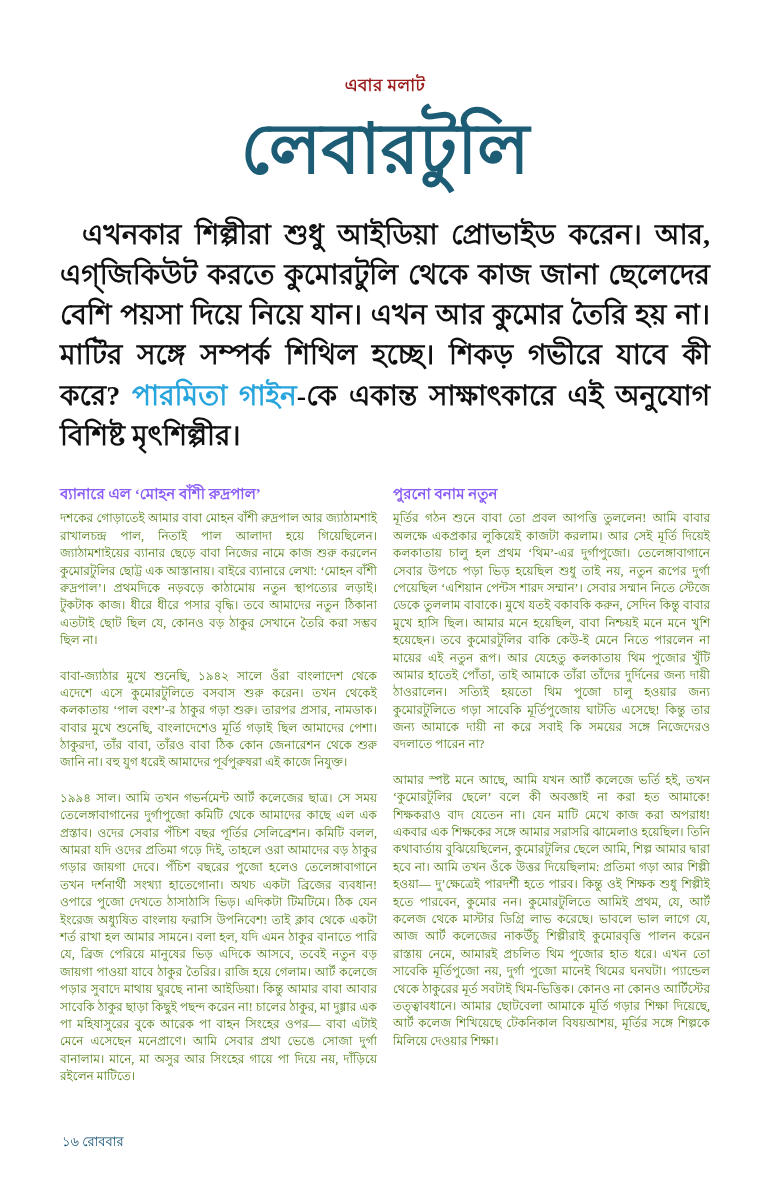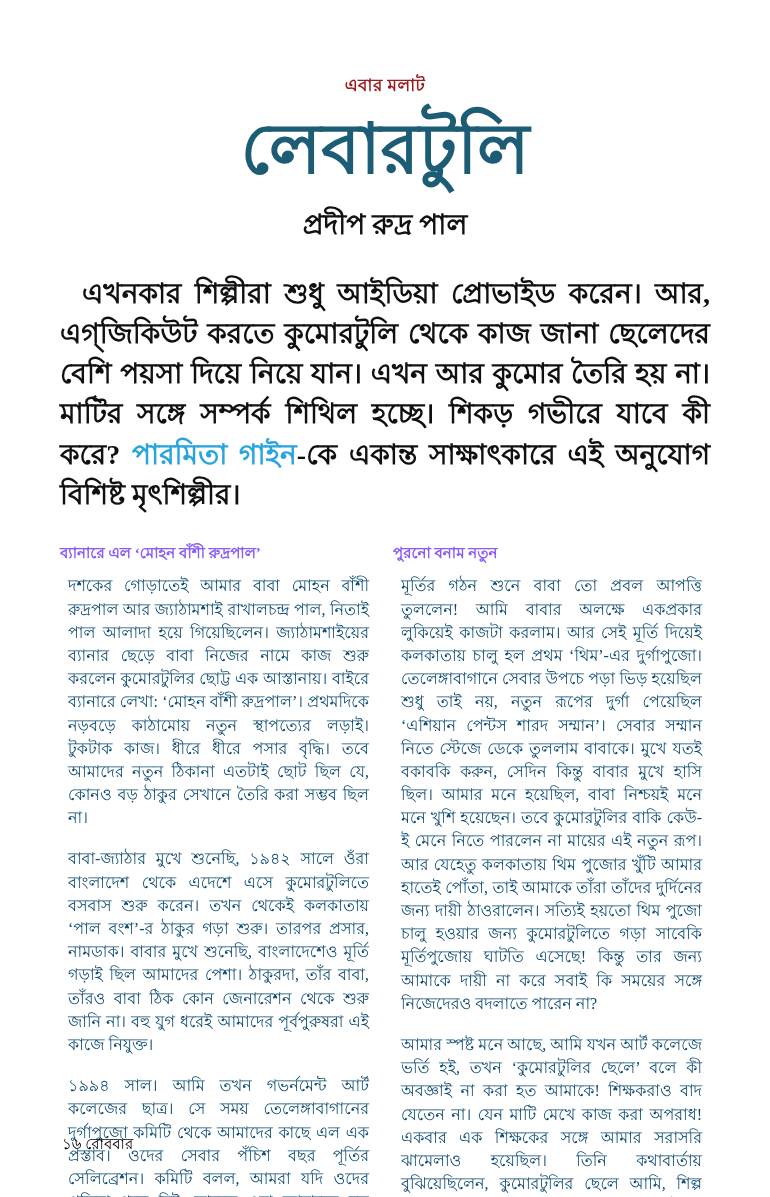--- a/index.html
+++ b/index.html
@@ -59,44 +59,43 @@
 
   .section { margin-bottom:18px; }
   .section:last-child { margin-bottom:0; }
   .section-heading {
     font-size:15px;
     font-weight:bold;
     margin:0 0 3px 0;
     color:#8b5cf6;
   }
   .section-body {
-    margin:8px;
-    font-size:16px;
+    margin:0;
+    font-size:12px;
     line-height:1.45;
     text-align:justify;
-    color:#0c4a6e;
+    color:#4d7c0f;
   }
 
   .footer {
     position:absolute;
     left:62px; top:1132px;
-    font-size:15px;
-    color:#000000;
+    font-size:13px;
+    color:#0c4a6e;
   }
 </style>
 </head>
 <body>
 
 <div class="page" style="--kicker-color: #9b1c1c; --title-color: #1d5c75; --highlight-color: #29a5dd;">
 
   <div class="kicker">এবার মলাট</div>
 
   <h1 class="title">লেবারটুলি</h1>
 
-  <div class="author">প্রদীপ রুদ্র পাল</div>
 
   <p class="lead"><span>এখনকার শিল্পীরা শুধু আইডিয়া প্রোভাইড করেন। আর, এগ্‌জিকিউট করতে কুমোরটুলি থেকে কাজ জানা ছেলেদের বেশি পয়সা দিয়ে নিয়ে যান। এখন আর কুমোর তৈরি হয় না। মাটির সঙ্গে সম্পর্ক শিথিল হচ্ছে। শিকড় গভীরে যাবে কী করে? </span><span class="hl">পারমিতা গাইন</span><span>-কে একান্ত সাক্ষাৎকারে এই অনুযোগ বিশিষ্ট মৃৎশিল্পীর।</span></p>
 
   <div class="columns content">
 
     <div class="col">
       <div class="section">
         <h3 class="section-heading">ব্যানারে এল ‘মোহন বাঁশী রুদ্রপাল’</h3>
         <p class="section-body">দশকের গোড়াতেই আমার বাবা মোহন বাঁশী রুদ্রপাল আর জ্যাঠামশাই রাখালচন্দ্র পাল, নিতাই পাল আলাদা হয়ে গিয়েছিলেন। জ্যাঠামশাইয়ের ব্যানার ছেড়ে বাবা নিজের নামে কাজ শুরু করলেন কুমোরটুলির ছোট্ট এক আস্তানায়। বাইরে ব্যানারে লেখা: ‘মোহন বাঁশী রুদ্রপাল’। প্রথমদিকে নড়বড়ে কাঠামোয় নতুন স্থাপত্যের লড়াই। টুকটাক কাজ। ধীরে ধীরে পসার বৃদ্ধি। তবে আমাদের নতুন ঠিকানা এতটাই ছোট ছিল যে, কোনও বড় ঠাকুর সেখানে তৈরি করা সম্ভব ছিল না।</p>
       </div>

